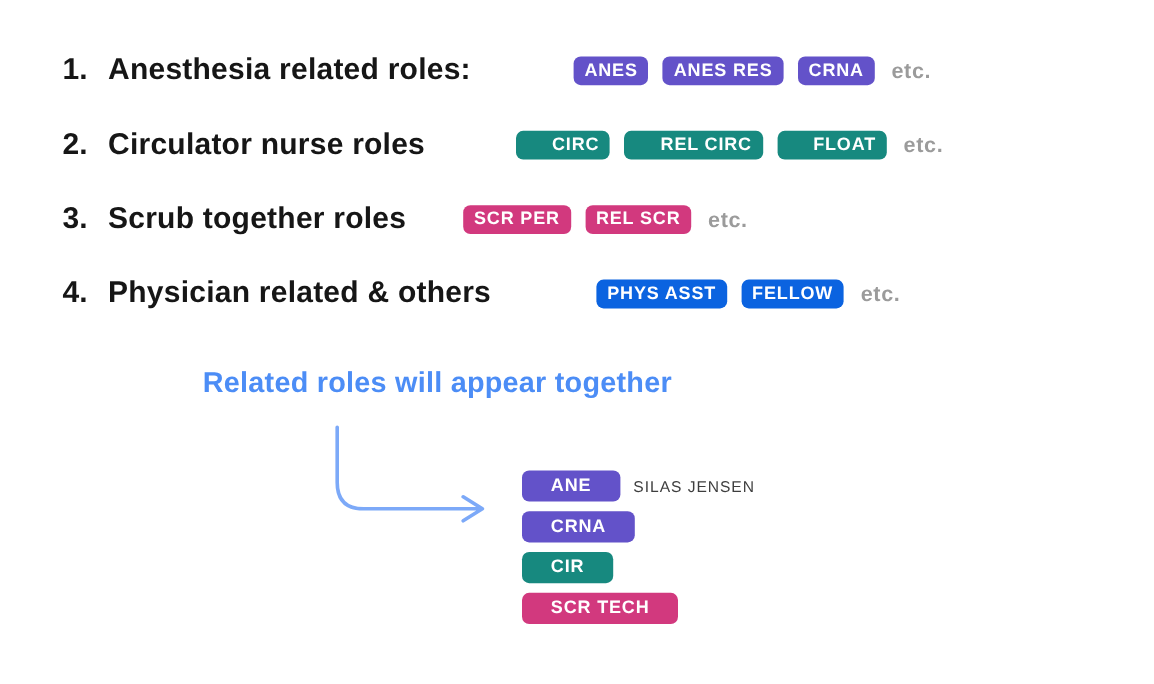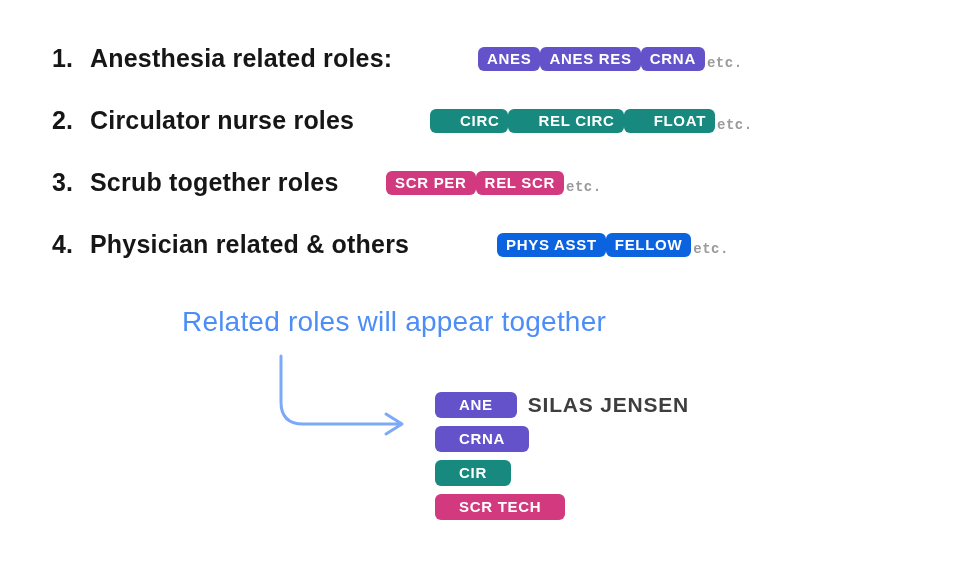--- a/index.html
+++ b/index.html
@@ -11,55 +11,54 @@
   .canvas{position:absolute;inset:0;}
 
   
   .group-label{
     position:absolute;left:52px;display:flex;align-items:baseline;
     font-size:25px;font-weight:700;color:var(--heading_black);
     letter-spacing:.2px;white-space:nowrap;
   }
   .group-label .num{display:inline-block;min-width:38px;}
   .badge-group{
-    position:absolute;display:flex;align-items:flex-end;gap:0;white-space:nowrap;
+    position:absolute;display:flex;align-items:center;gap:12px;white-space:nowrap;
   }
   .badge{
     display:inline-flex;align-items:center;justify-content:center;
     color:#ffffff;font-weight:700;font-size:15px;letter-spacing:.7px;
     padding:4px 9px 5px;border-radius:6px;line-height:1;white-space:nowrap;
   }
   .badge.purple{background:var(--purple);}
   .badge.teal{background:var(--teal);padding-left:30px;}
   .badge.pink{background:var(--pink);}
   .badge.blue{background:var(--blue);}
   .etc{
-    color:var(--etc_gray);font-size:14px;font-weight:600;letter-spacing:.5px;
+    color:var(--etc_gray);font-size:18px;font-weight:600;letter-spacing:.5px;
     margin-left:2px;
-    font-family:Liberation Mono, monospace;
   }
 
   
   .annotation{
-    position:absolute;left:182px;top:306px;
-    color:var(--annotation_blue);font-size:28px;font-weight:400;
+    position:absolute;left:169px;top:306px;
+    color:var(--annotation_blue);font-size:24px;font-weight:700;
     letter-spacing:.2px;white-space:nowrap;
   }
   .arrow-wrap{position:absolute;left:265px;top:350px;width:150px;height:90px;}
   .arrow-wrap svg{display:block;}
 
   
   .roster{position:absolute;left:435px;top:392px;}
   .roster-row{
     position:absolute;left:0;display:flex;align-items:center;gap:11px;
     white-space:nowrap;
   }
   .roster-row .badge{font-size:15px;padding:5px 24px 6px;}
   .roster-name{
-    color:var(--name_gray);font-size:21px;font-weight:700;
+    color:var(--name_gray);font-size:13px;font-weight:400;
     letter-spacing:.8px;
   }
   .r0{top:0px;} .r1{top:34px;} .r2{top:68px;} .r3{top:102px;}
 </style>
 </head>
 <body>
 
 <div class="canvas">
 
   <div class="group-label" style="top:44px">

